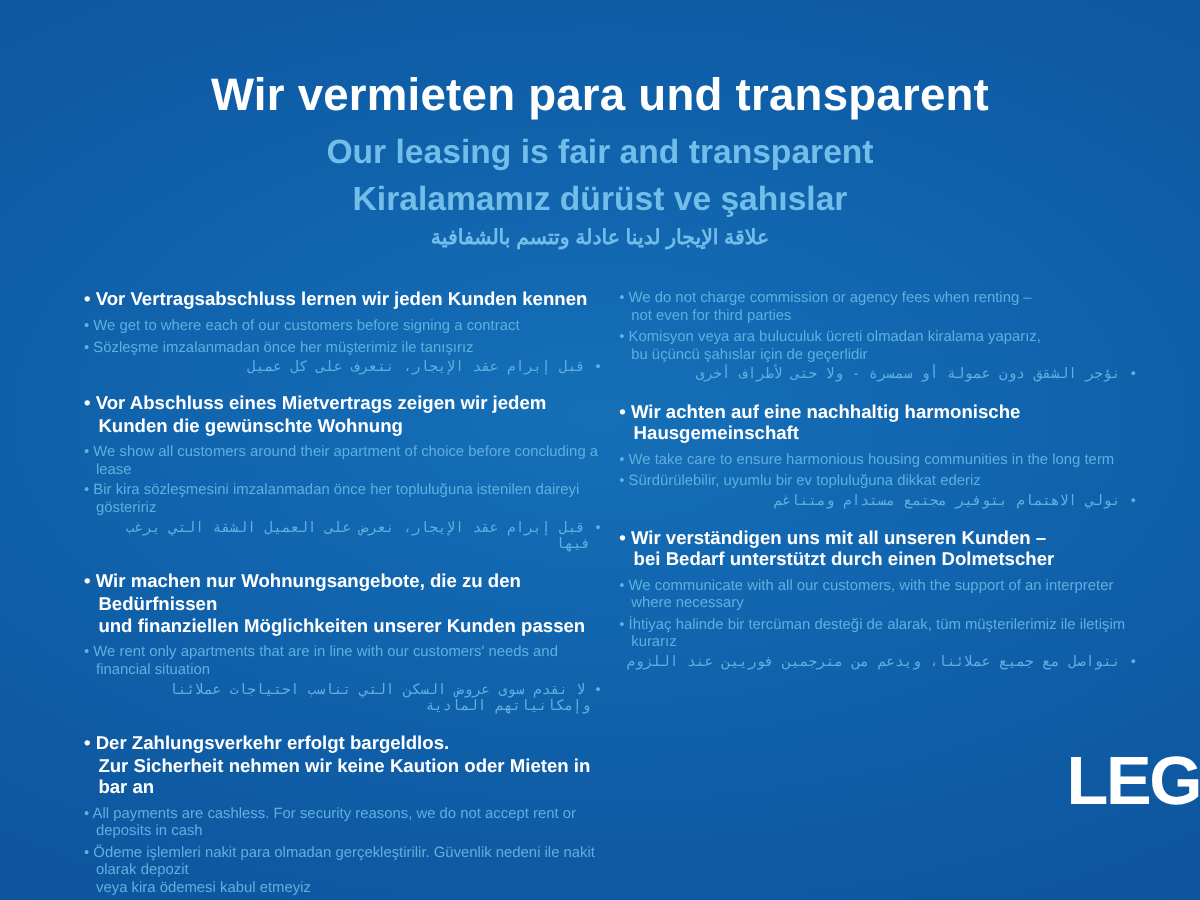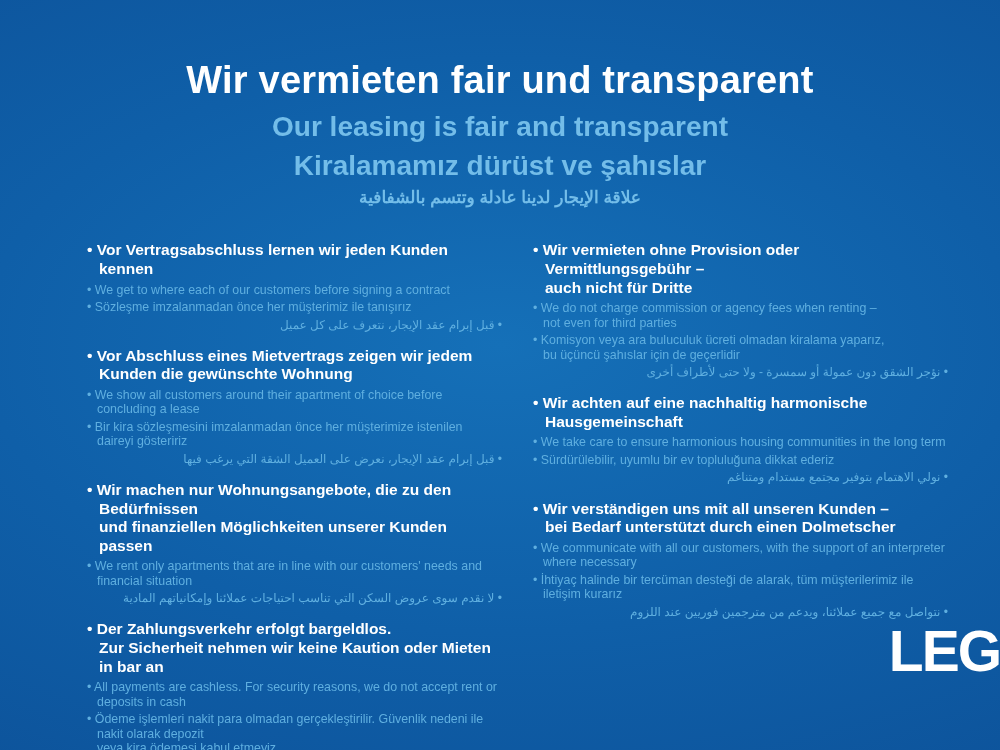--- a/index.html
+++ b/index.html
@@ -49,21 +49,20 @@
     padding: 34px 52px 0 70px;
     gap: 14px;
     box-sizing: border-box;
   }
   .col {
     flex: 1;
     min-width: 0;
   }
   .block {
     margin-bottom: 15px;
-    margin-left: 17px;
   }
   .de {
     color: #ffffff;
     font-size: 15.5px;
     font-weight: bold;
     line-height: 1.2;
     white-space: pre-line;
     padding-left: 12px;
     text-indent: -12px;
     margin-bottom: 4px;
@@ -78,20 +77,21 @@
     margin-bottom: 3px;
   }
   .ar {
     direction: rtl;
     text-align: right;
     padding-left: 0;
     padding-right: 10px;
     text-indent: -10px;
     font-size: 12px;
     margin-bottom: 0;
+    font-family: Liberation Mono, monospace;
   }
   .footer {
     position: absolute;
     left: 0;
     bottom: 70px;
     width: 100%;
     text-align: right;
   }
   .logo {
     display: inline-block;
@@ -101,42 +101,42 @@
     letter-spacing: -2px;
     line-height: 1;
   }
 </style>
 </head>
 <body>
 
 <div class="poster">
 
   <div class="header">
-    <div class="title-de">Wir vermieten fair und transparent</div>
+    <div class="title-de">Wir vermieten para und transparent</div>
     <div class="sub-en">Our leasing is fair and transparent</div>
     <div class="sub-tr">Kiralamamız dürüst ve şahıslar</div>
     <div class="sub-ar" dir="rtl">علاقة الإيجار لدينا عادلة وتتسم بالشفافية</div>
   </div>
 
   <div class="content">
 
     <div class="col">
 
       <div class="block">
         <div class="de">• Vor Vertragsabschluss lernen wir jeden Kunden kennen</div>
         <div class="sub">• We get to where each of our customers before signing a contract</div>
         <div class="sub">• Sözleşme imzalanmadan önce her müşterimiz ile tanışırız</div>
         <div class="sub ar" dir="rtl">• قبل إبرام عقد الإيجار، نتعرف على كل عميل</div>
       </div>
 
       <div class="block">
         <div class="de">• Vor Abschluss eines Mietvertrags zeigen wir jedem
 Kunden die gewünschte Wohnung</div>
         <div class="sub">• We show all customers around their apartment of choice before concluding a lease</div>
-        <div class="sub">• Bir kira sözleşmesini imzalanmadan önce her müşterimize istenilen daireyi gösteririz</div>
+        <div class="sub">• Bir kira sözleşmesini imzalanmadan önce her topluluğuna istenilen daireyi gösteririz</div>
         <div class="sub ar" dir="rtl">• قبل إبرام عقد الإيجار، نعرض على العميل الشقة التي يرغب فيها</div>
       </div>
 
       <div class="block">
         <div class="de">• Wir machen nur Wohnungsangebote, die zu den Bedürfnissen
 und finanziellen Möglichkeiten unserer Kunden passen</div>
         <div class="sub">• We rent only apartments that are in line with our customers' needs and financial situation</div>
         <div class="sub ar" dir="rtl">• لا نقدم سوى عروض السكن التي تناسب احتياجات عملائنا وإمكانياتهم المادية</div>
       </div>
 
@@ -147,22 +147,20 @@
         <div class="sub">• Ödeme işlemleri nakit para olmadan gerçekleştirilir. Güvenlik nedeni ile nakit olarak depozit
 veya kira ödemesi kabul etmeyiz</div>
 
       </div>
 
     </div>
 
     <div class="col">
 
       <div class="block">
-        <div class="de">• Wir vermieten ohne Provision oder Vermittlungsgebühr –
-auch nicht für Dritte</div>
         <div class="sub">• We do not charge commission or agency fees when renting –
 not even for third parties</div>
         <div class="sub">• Komisyon veya ara buluculuk ücreti olmadan kiralama yaparız,
 bu üçüncü şahıslar için de geçerlidir</div>
         <div class="sub ar" dir="rtl">• نؤجر الشقق دون عمولة أو سمسرة - ولا حتى لأطراف أخرى</div>
       </div>
 
       <div class="block">
         <div class="de">• Wir achten auf eine nachhaltig harmonische
 Hausgemeinschaft</div>

